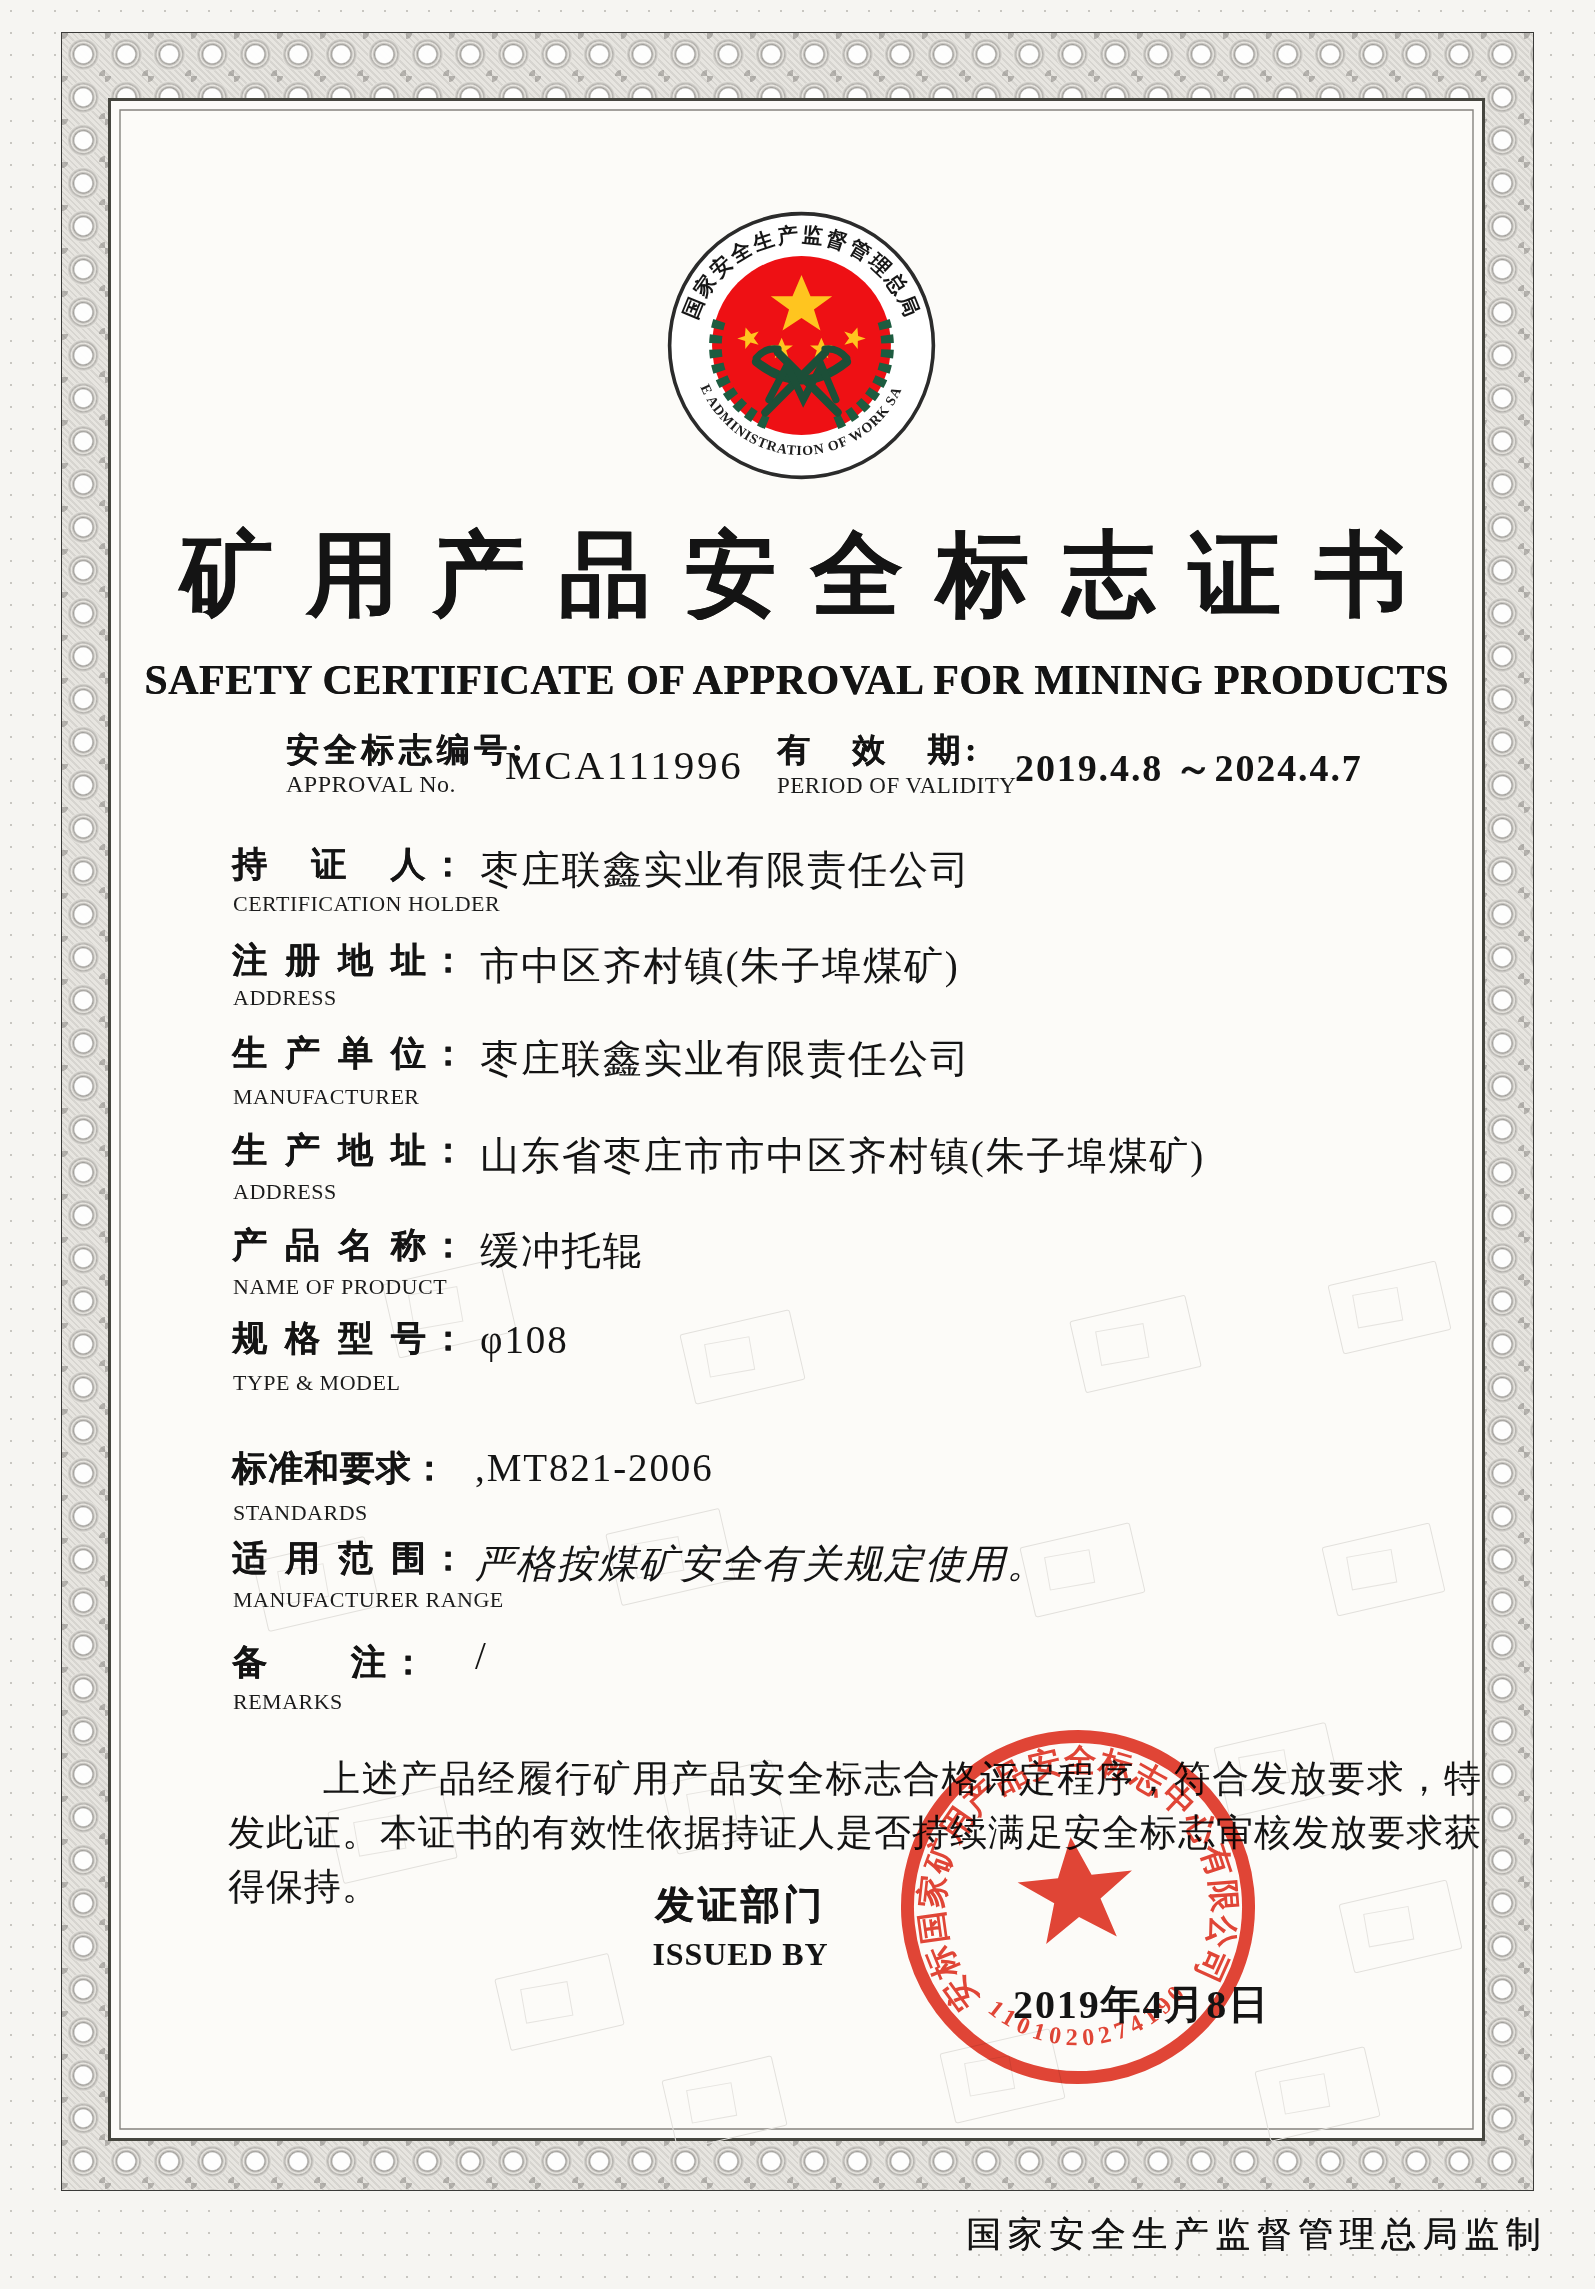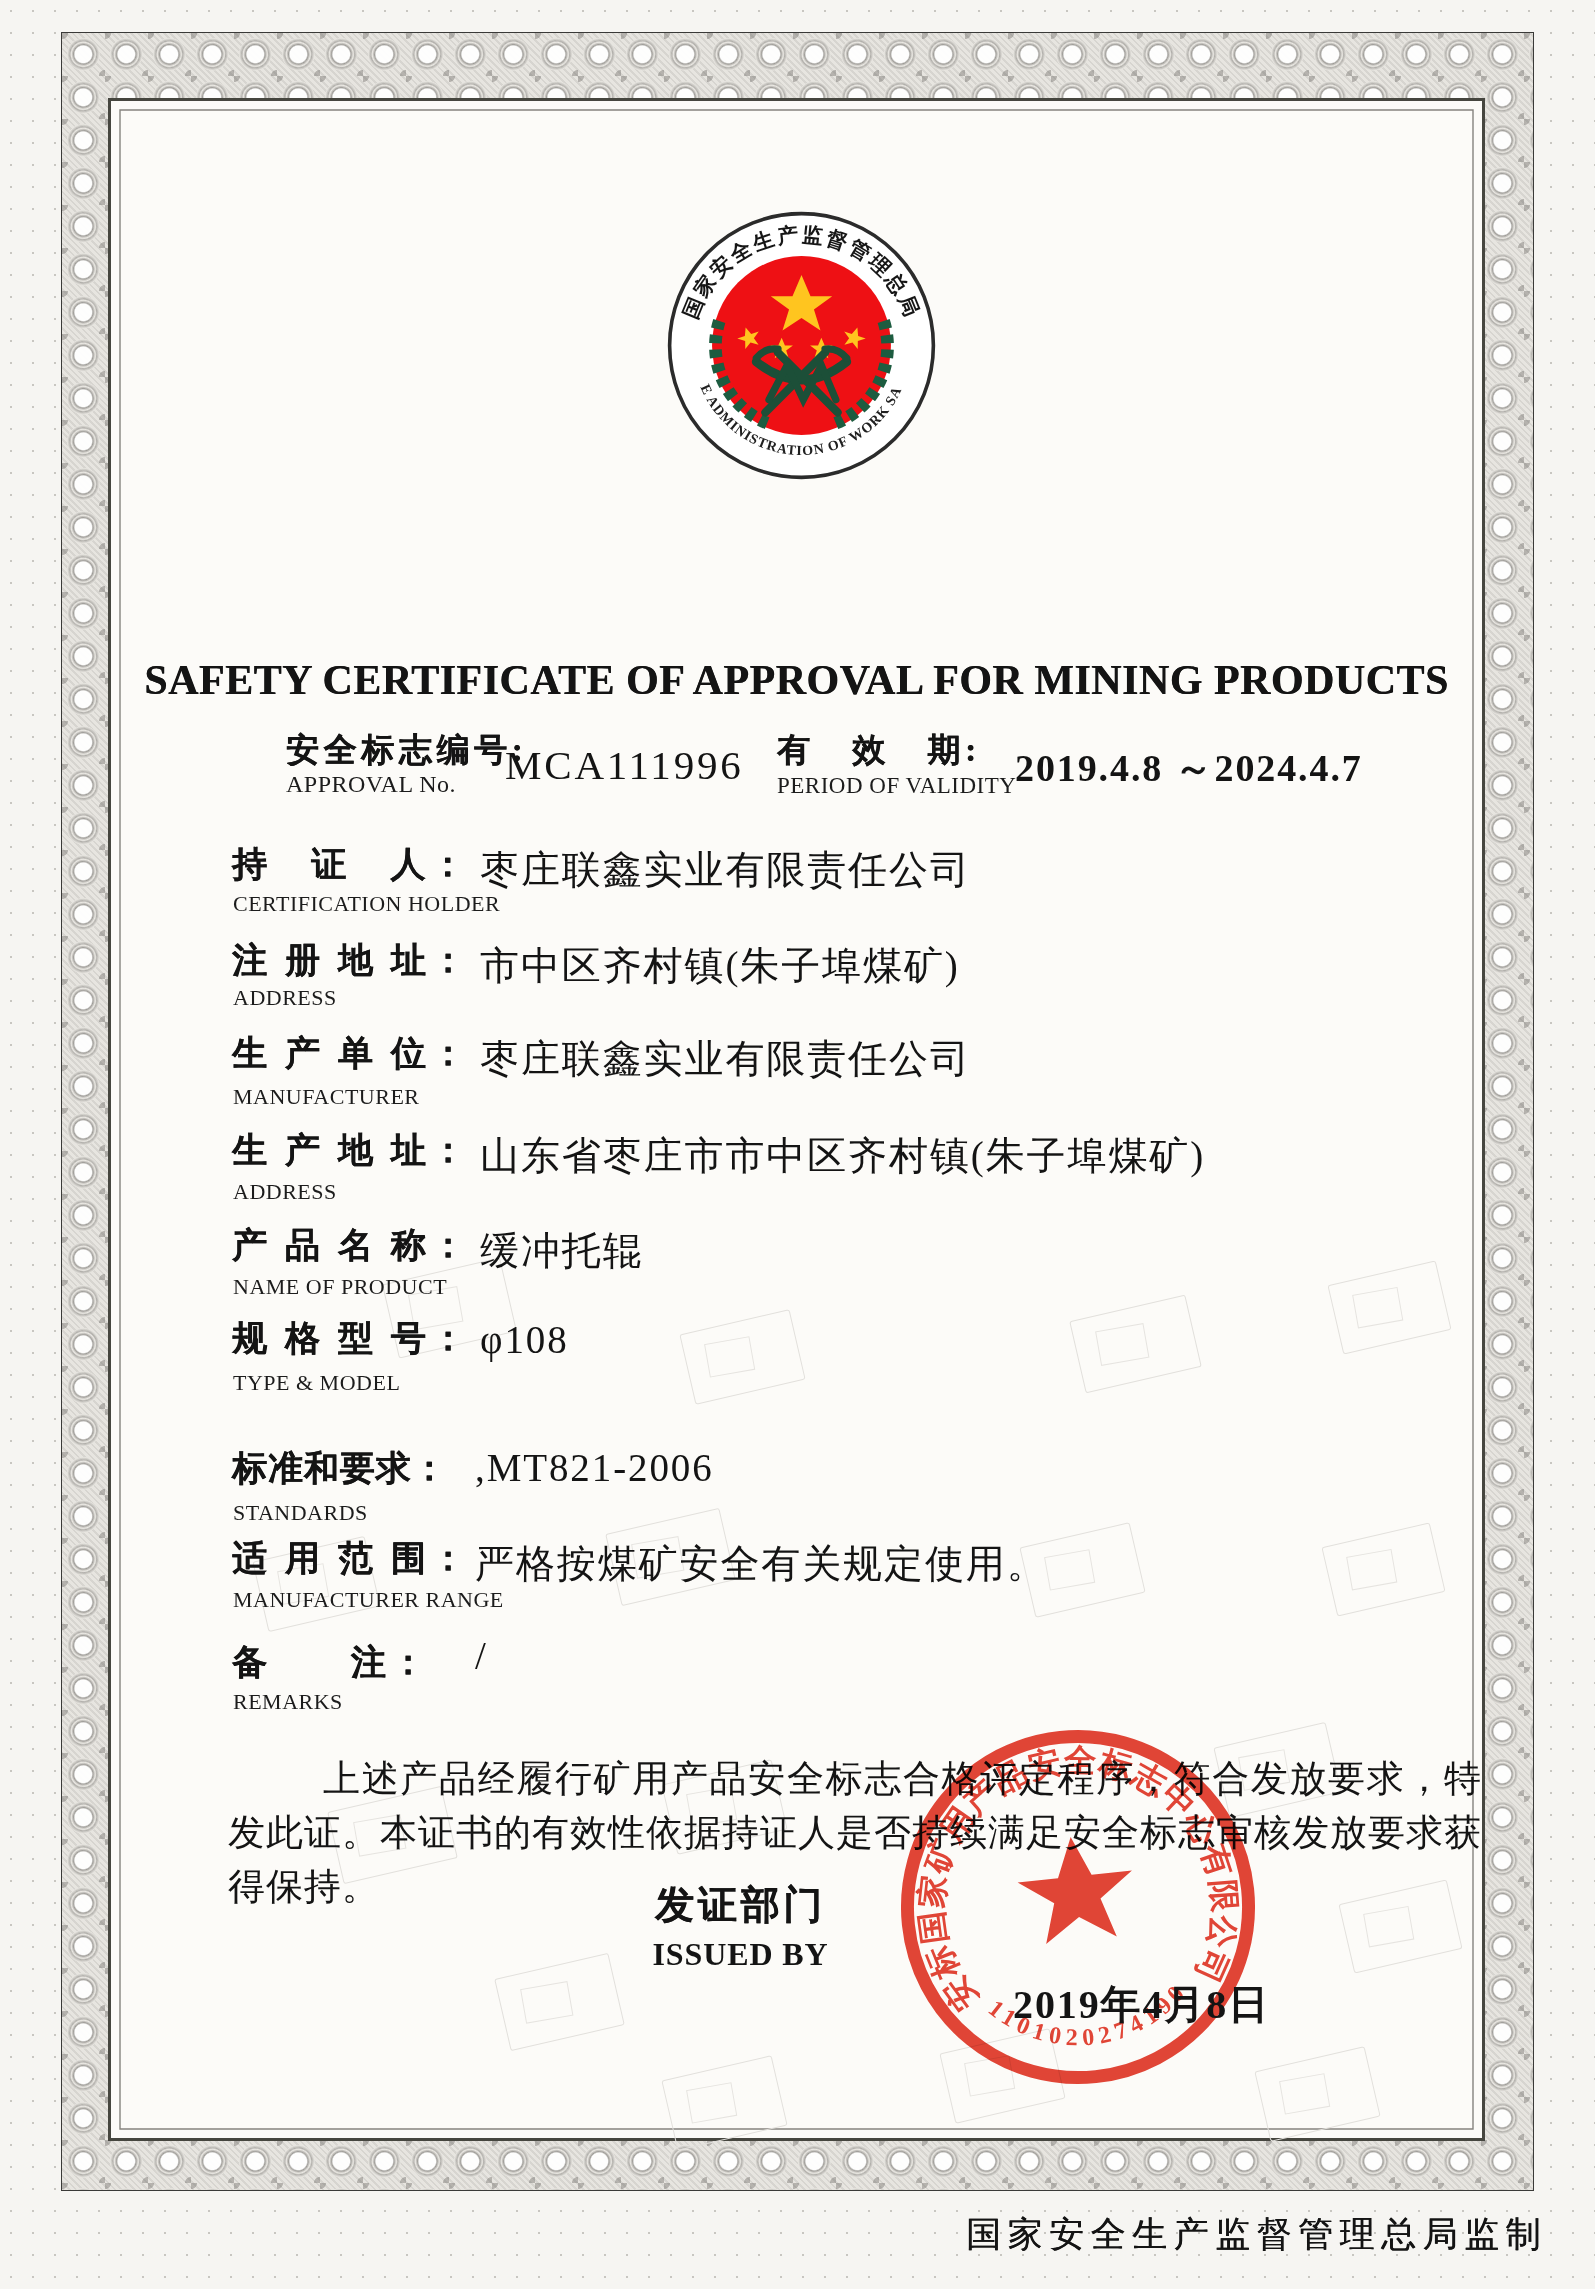--- a/index.html
+++ b/index.html
@@ -162,20 +162,21 @@
       <g stroke="#1c4f38" fill="none" stroke-linecap="round">
         <path d="M -50 18 Q 0 58 50 18" stroke-width="10"></path>
         <path d="M -40 74 L 26 8" stroke-width="9"></path>
         <path d="M 40 74 L -26 8" stroke-width="9"></path>
         <path d="M -36 60 L -16 22 L 2 60 L 22 22 L 38 60" stroke-width="8"></path>
         <path d="M -50 14 q 10 -12 24 -10" stroke-width="8"></path>
         <path d="M 50 14 q -10 -12 -24 -10" stroke-width="8"></path>
       </g>
     </svg>
 
+    <div class="abs title-cn">矿用产品安全标志证书</div>
     <div class="abs title-en">SAFETY CERTIFICATE OF APPROVAL FOR MINING PRODUCTS</div>
 
     <div class="abs lab-cn appr-cn" style="font-size:33px;">安全标志编号:</div>
     <div class="abs lab-en appr-en">APPROVAL No.</div>
     <div class="abs val appr-no">MCA111996</div>
     <div class="abs lab-cn valid-cn" style="font-size:33px;">有　效　期:</div>
     <div class="abs lab-en valid-en">PERIOD OF VALIDITY</div>
     <div class="abs val valid-dates">2019.4.8 ～2024.4.7</div>
 
     <div class="abs lab-cn row-cn" style="top:740px;">持　证　人：</div>
@@ -200,21 +201,21 @@
 
     <div class="abs lab-cn row-cn" style="top:1214px;">规 格 型 号：</div>
     <div class="abs val row-val" style="top:1216px;">φ108</div>
     <div class="abs lab-en row-en" style="top:1269px;">TYPE &amp; MODEL</div>
 
     <div class="abs lab-cn row-cn" style="top:1344px;letter-spacing:0.9px;">标准和要求：</div>
     <div class="abs val" style="top:1344px;left:364px;">,MT821-2006</div>
     <div class="abs lab-en row-en" style="top:1399px;">STANDARDS</div>
 
     <div class="abs lab-cn row-cn" style="top:1434px;">适 用 范 围：</div>
-    <div class="abs val" style="top:1436px;left:364px;">严格按煤矿安全有关规定使用。</div>
+    <div class="abs val" style="top:1436px;left:364px;font-style:italic;">严格按煤矿安全有关规定使用。</div>
     <div class="abs lab-en row-en" style="top:1486px;">MANUFACTURER RANGE</div>
 
     <div class="abs lab-cn row-cn" style="top:1538px;">备　　注：</div>
     <div class="abs val" style="top:1532px;left:364px;">/</div>
     <div class="abs lab-en row-en" style="top:1588px;">REMARKS</div>
 
     <div class="abs declaration">上述产品经履行矿用产品安全标志合格评定程序，符合发放要求，特发此证。本证书的有效性依据持证人是否持续满足安全标志审核发放要求获得保持。</div>
 
     <div class="abs issued">
       <div class="cn">发证部门</div>

